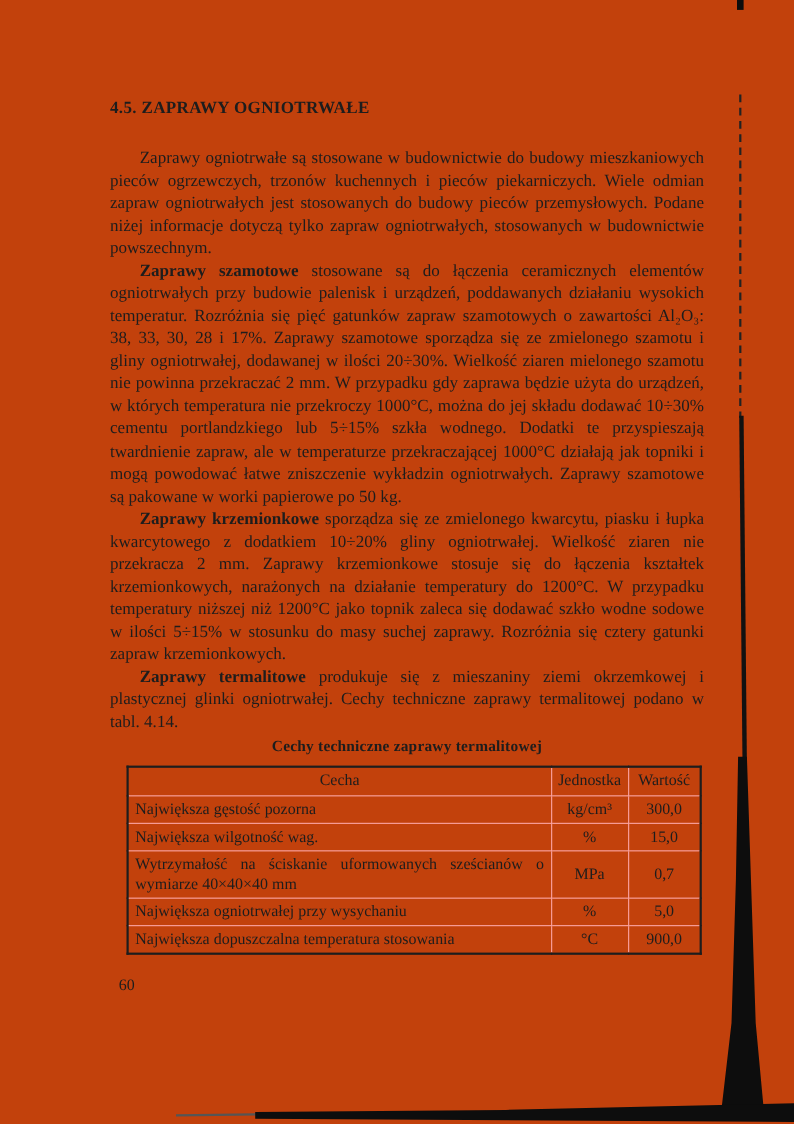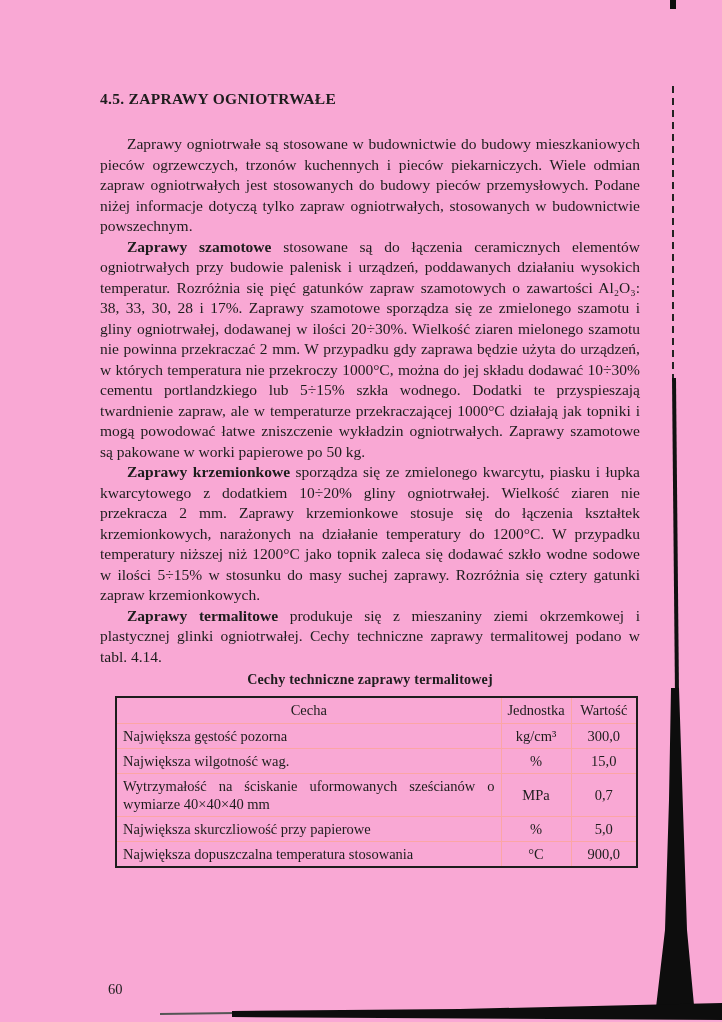--- a/index.html
+++ b/index.html
@@ -1,34 +1,34 @@
 <!DOCTYPE html>
 <html><head>
 <meta charset="utf-8">
 <style>
   html,body{margin:0;padding:0;background:#e8e8e8;}
   .page{
-    position:relative;width:722px;height:1022px;background:#f9a8d4;
+    position:relative;width:722px;height:1022px;background:#c2410c;
     font-family:"Liberation Serif","DejaVu Serif",serif;color:#1d1d1d;
     overflow:hidden;
   }
   .column{position:absolute;left:100px;top:90px;width:540px;}
   .heading{font-size:15.5px;font-weight:bold;margin:0 0 26px 0;letter-spacing:.3px;}
   .body-par{font-size:15.5px;line-height:20.5px;text-align:justify;text-indent:27px;margin:0;}
   .body-par b{font-weight:bold;}
   .table-label{font-size:13.5px;text-align:right;margin:9px 2px 0 0;}
   .table-title{font-size:14px;font-weight:bold;text-align:center;margin-top:5px;letter-spacing:.2px;}
   table.spec{border-collapse:collapse;margin:8px 0 0 15px;width:521px;font-size:14.5px;
     border:2px solid #1d1d1d;table-layout:fixed;}
   table.spec th, table.spec td{border:1px solid #fca5a5;padding:3px 6px;vertical-align:middle;}
   table.spec th{font-weight:normal;text-align:center;padding:4px 4px;}
   td.c-feature{text-align:justify;line-height:18px;}
   td.c-unit, td.c-value{text-align:center;}
   .closing-par{margin-top:20px;}
-  .page-number{position:absolute;left:108px;top:981px;font-size:14.5px;}
+  .page-number{position:absolute;left:108px;top:888px;font-size:14.5px;}
   .artifacts{position:absolute;left:0;top:0;width:722px;height:1022px;pointer-events:none;}
 </style>
 </head>
 <body>
 
 <div class="page">
 
   <div class="column">
 
     <h1 class="heading">4.5. ZAPRAWY OGNIOTRWAŁE</h1>
@@ -66,21 +66,21 @@
           <td class="c-feature">Największa wilgotność wag.</td>
           <td class="c-unit">%</td>
           <td class="c-value">15,0</td>
         </tr>
         <tr>
           <td class="c-feature">Wytrzymałość na ściskanie uformowanych sześcianów o wymiarze 40×40×40 mm</td>
           <td class="c-unit">MPa</td>
           <td class="c-value">0,7</td>
         </tr>
         <tr>
-          <td class="c-feature">Największa skurczliowość przy papierowe</td>
+          <td class="c-feature">Największa ogniotrwałej przy wysychaniu</td>
           <td class="c-unit">%</td>
           <td class="c-value">5,0</td>
         </tr>
         <tr>
           <td class="c-feature">Największa dopuszczalna temperatura stosowania</td>
           <td class="c-unit">°C</td>
           <td class="c-value">900,0</td>
         </tr>
       </tbody>
     </table>

